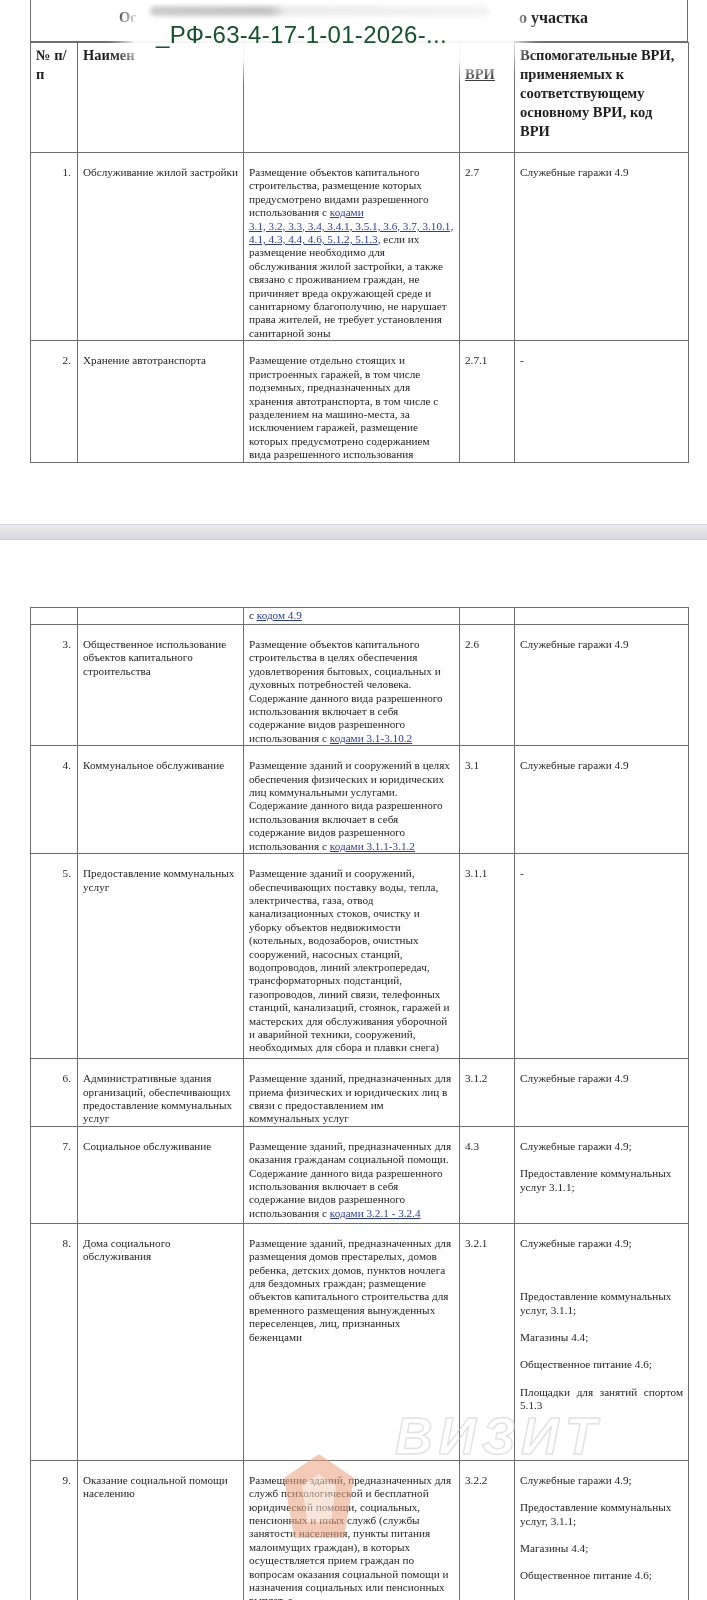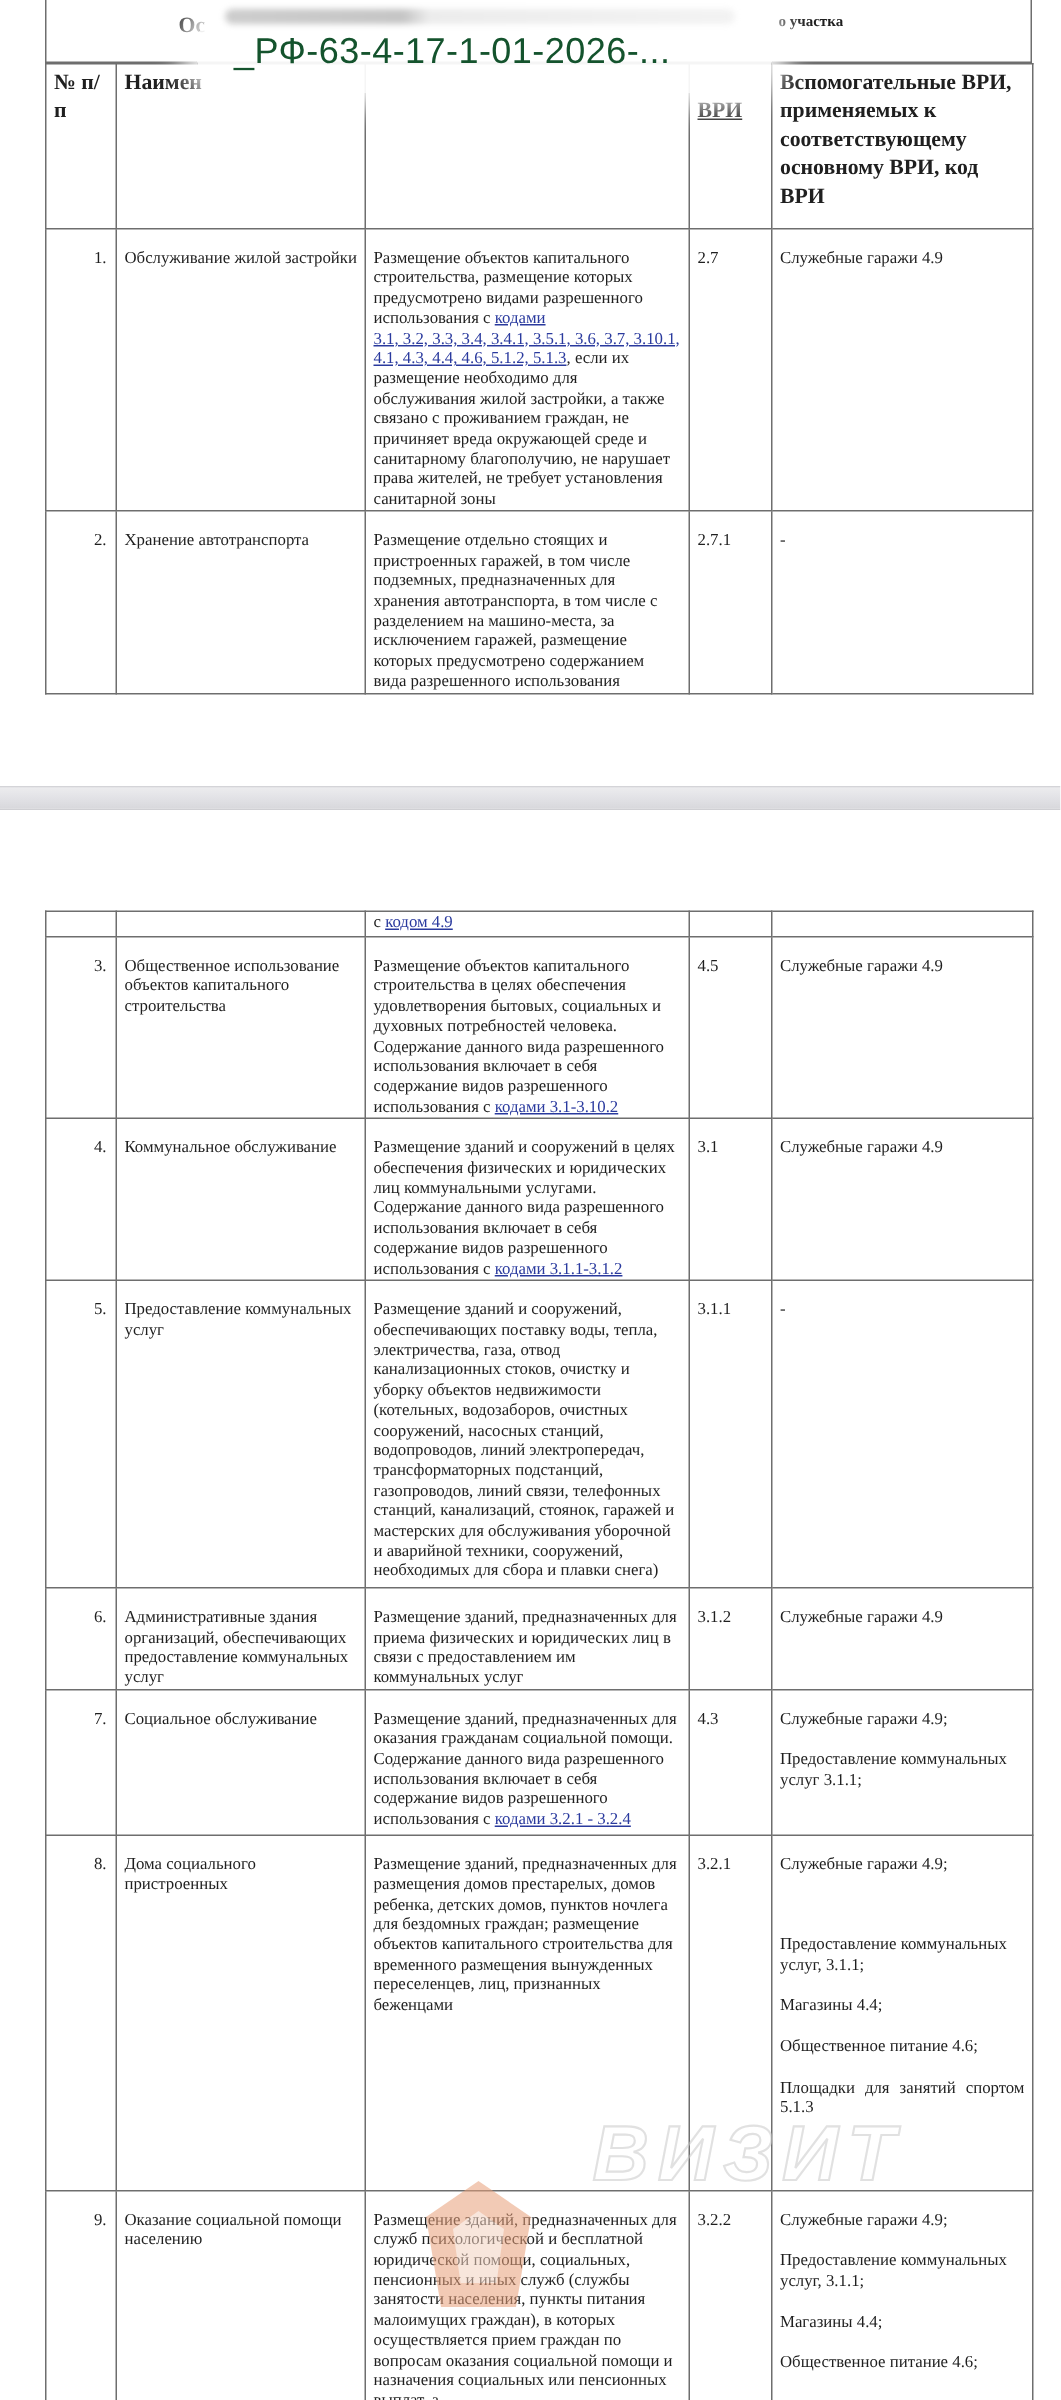--- a/index.html
+++ b/index.html
@@ -13,21 +13,21 @@
   .tbl col.c4 { width:55px; } .tbl col.c5 { width:174px; }
   .num { text-align:right; padding-right:6px !important; }
   .hdr td { font-weight:bold; font-size:14.5px; line-height:19px; padding-top:3px; }
   .link { color:#2a3a9e; text-decoration:underline;text-align:right; }
   .aux p { margin:0 0 14px 0; }
   .justify { text-align:justify; text-align-last:left; }
   .title-row { position:absolute; left:30px; top:0; width:658px; height:42px;
                border-left:1.5px solid #6e6e6e; border-right:1.5px solid #6e6e6e;
                border-bottom:1.5px solid #6e6e6e; box-sizing:border-box; }
   .title-left { position:absolute; left:88px; top:9px; font-weight:bold; font-size:14.5px; }
-  .title-right { position:absolute; left:488px; top:9px; font-weight:bold; font-size:10px; }
+  .title-right { position:absolute; left:488px; top:9px; font-weight:bold; font-size:16px; }
   .overlay { position:absolute; left:130px; top:4px; width:386px; height:58px; border-radius:29px;
              background:rgba(255,255,255,0.93); box-shadow:0 0 18px 10px rgba(255,255,255,0.9); }
   .overlay-blur { position:absolute; left:20px; top:2px; width:340px; height:10px; border-radius:5px;
                   background:linear-gradient(90deg,#9a9a9a 0,#8a8a8a 35%,#d8d8d8 40%,#e6e6e6 100%); opacity:0.5; filter:blur(2px); }
   .overlay-text { position:absolute; left:26px; top:17px; font-family:"Liberation Sans","DejaVu Sans",sans-serif;
                   font-size:24px; color:#14532d; letter-spacing:0.3px; white-space:nowrap; }
   .separator { position:absolute; left:0; top:524px; width:707px; height:14px;
                background:linear-gradient(#ececee,#e2e2e6 50%,#d8d8dc); border-top:1px solid #d4d4d8; border-bottom:1px solid #cfcfd3; }
   .wm-shape { position:absolute; left:280px; top:1450px; width:78px; height:96px; opacity:0.55; }
   .wm-text { position:absolute; left:395px; top:1406px; font-family:"Liberation Sans","DejaVu Sans",sans-serif;
@@ -105,21 +105,21 @@
       <td style="padding-top:1px;">
         <span>с </span><span class="link">кодом 4.9</span>
       </td>
       <td></td>
       <td></td>
     </tr>
     <tr style="height:109px;">
       <td class="num">3.</td>
       <td>Общественное использование объектов капитального строительства</td>
       <td><span>Размещение объектов капитального строительства в целях обеспечения удовлетворения бытовых, социальных и духовных потребностей человека. Содержание данного вида разрешенного использования включает в себя содержание видов разрешенного использования с </span><span class="link">кодами 3.1-3.10.2</span></td>
-      <td>4.5</td>
+      <td>2.6</td>
       <td>Служебные гаражи 4.9</td>
     </tr>
     <tr style="height:95px;">
       <td class="num">4.</td>
       <td>Коммунальное обслуживание</td>
       <td><span>Размещение зданий и сооружений в целях обеспечения физических и юридических лиц коммунальными услугами. Содержание данного вида разрешенного использования включает в себя содержание видов разрешенного использования с </span><span class="link">кодами 3.1.1-3.1.2</span></td>
       <td>3.1</td>
       <td>Служебные гаражи 4.9</td>
     </tr>
     <tr style="height:205px;">
@@ -141,21 +141,21 @@
       <td>Социальное обслуживание</td>
       <td><span>Размещение зданий, предназначенных для оказания гражданам социальной помощи. Содержание данного вида разрешенного использования включает в себя содержание видов разрешенного использования с </span><span class="link">кодами 3.2.1 - 3.2.4</span></td>
       <td>4.3</td>
       <td class="aux">
         <p>Служебные гаражи 4.9;</p>
         <p>Предоставление коммунальных услуг 3.1.1;</p>
       </td>
     </tr>
     <tr style="height:237px;">
       <td class="num">8.</td>
-      <td>Дома социального пристроенных</td>
+      <td>Дома социального обслуживания</td>
       <td>Размещение зданий, предназначенных для размещения домов престарелых, домов ребенка, детских домов, пунктов ночлега для бездомных граждан; размещение объектов капитального строительства для временного размещения вынужденных переселенцев, лиц, признанных беженцами</td>
       <td>3.2.1</td>
       <td class="aux">
         <p style="margin-bottom:40px;">Служебные гаражи 4.9;</p>
         <p>Предоставление коммунальных услуг, 3.1.1;</p>
         <p>Магазины 4.4;</p>
         <p>Общественное питание 4.6;</p>
         <p class="justify">Площадки для занятий спортом 5.1.3</p>
       </td>
     </tr>

